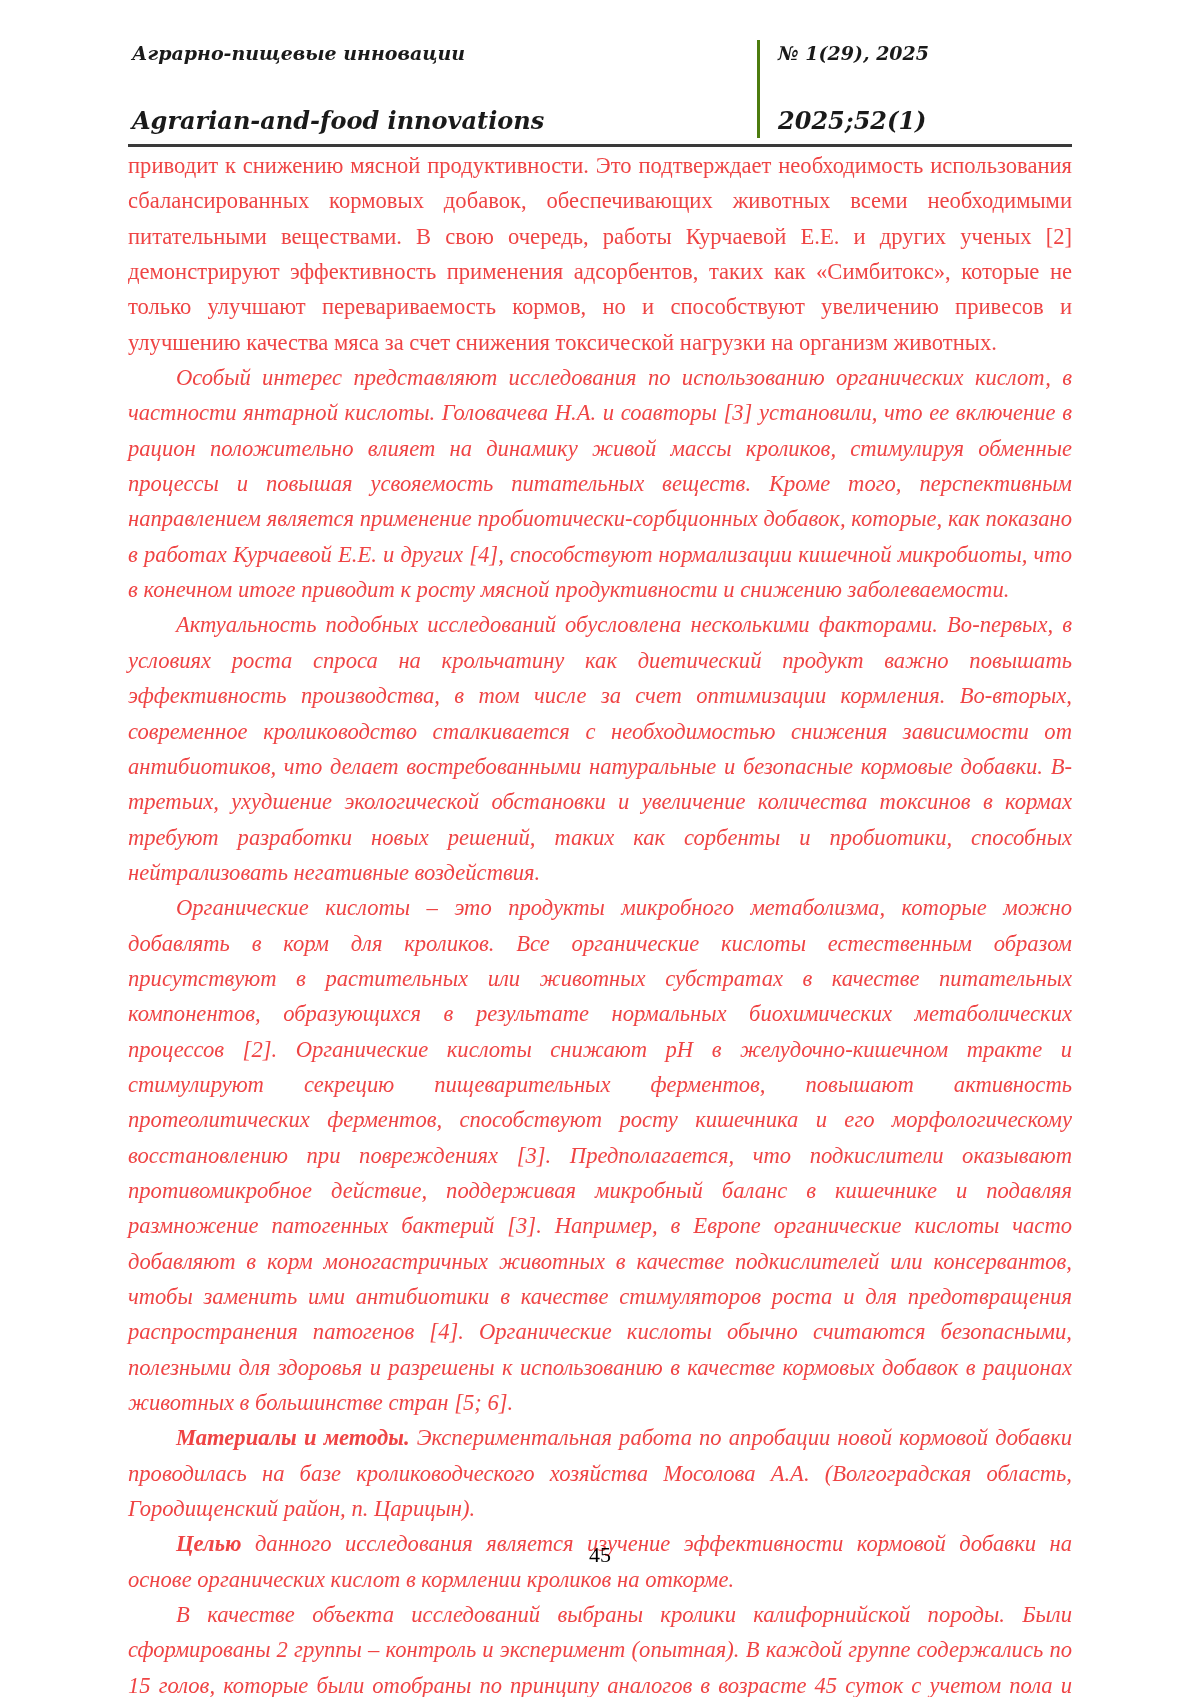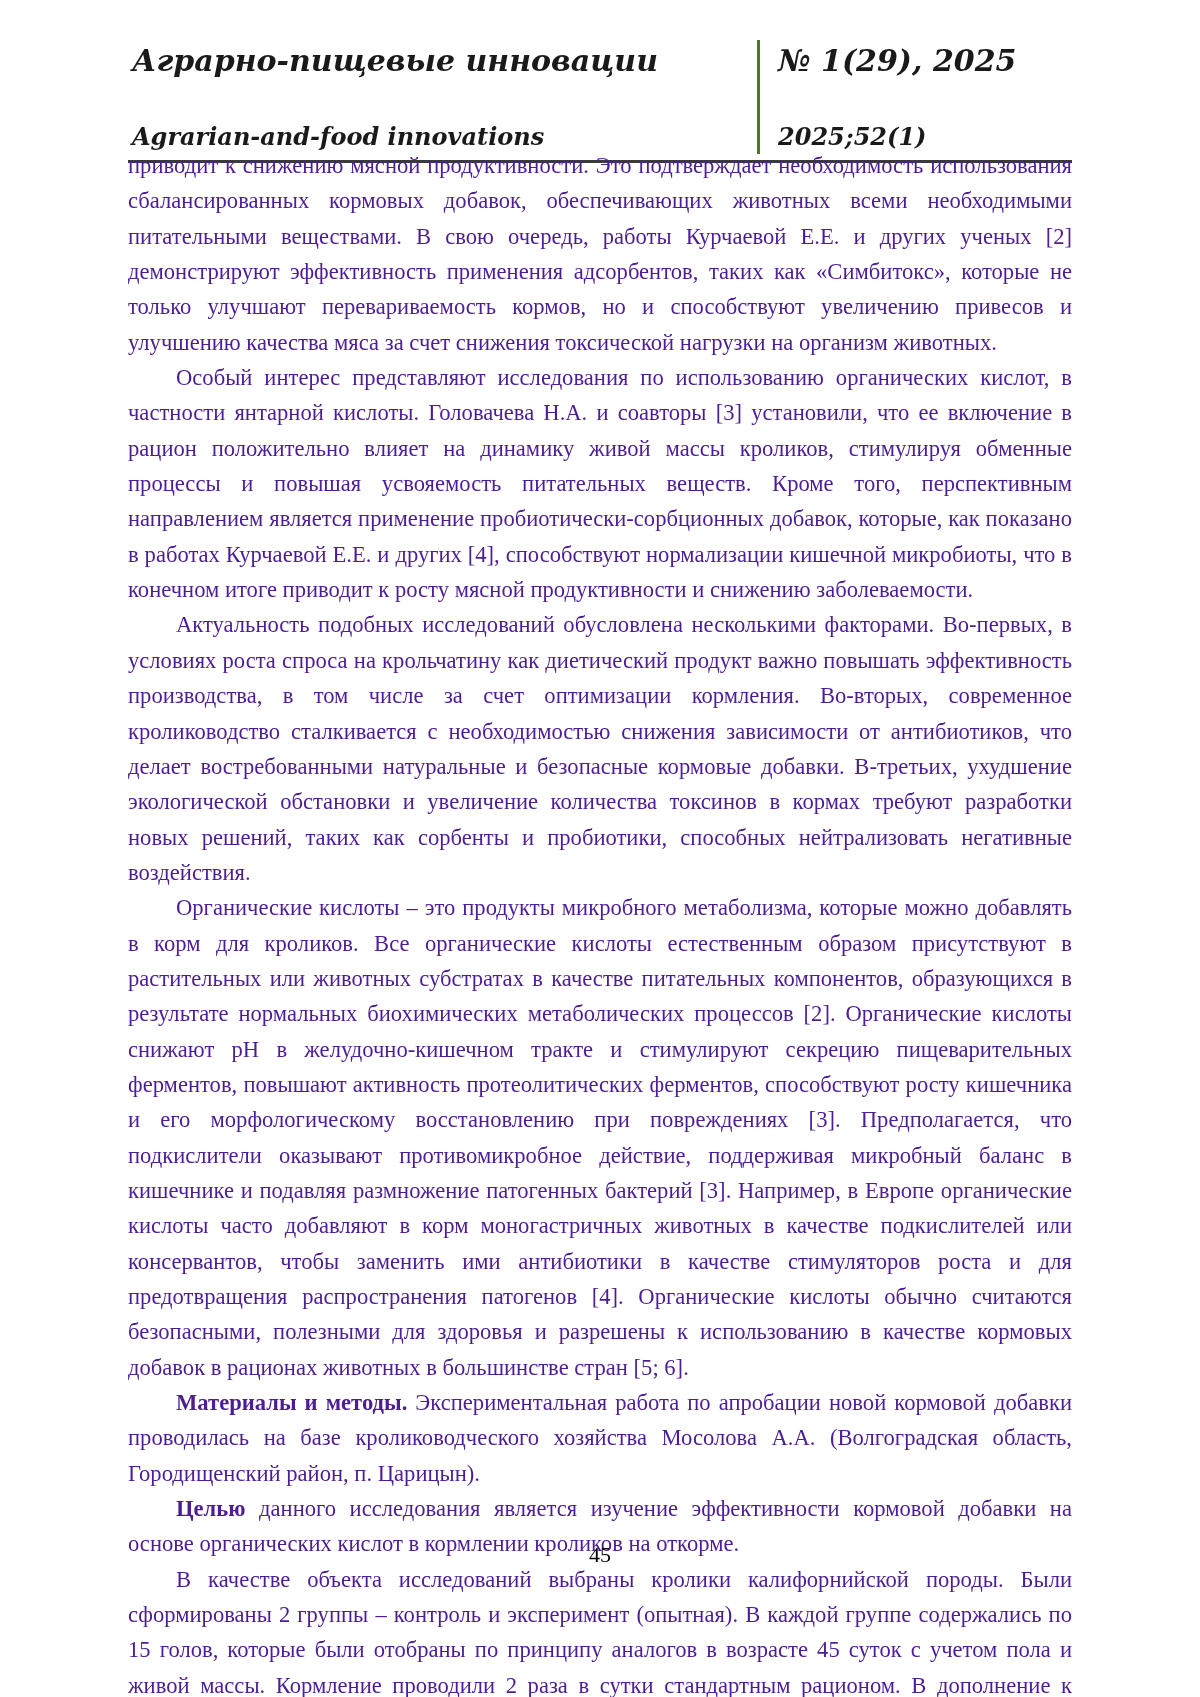--- a/index.html
+++ b/index.html
@@ -38,21 +38,21 @@
   }
   .header-right {
     flex: 1 1 auto;
     border-left: 3px solid #4d7c0f;
     padding-left: 18px;
   }
   .hdr-line {
     font-family: "DejaVu Serif", serif;
     font-style: italic;
     font-weight: bold;
-    font-size: 30px;
+    font-size: 19px;
     line-height: 1.42;
     color: #1a1a1a;
     white-space: nowrap;
   }
   .hdr-line.small {
     font-size: 24px;
     margin-top: 37px;
   }
   .content {
     position: absolute;
@@ -60,24 +60,25 @@
     top: 148px;
     width: 944px;
   }
   p.para {
     margin: 0;
     font-size: 22.6px;
     line-height: 1.565;
     text-align: justify;
     text-indent: 0;
     hyphens: manual;
-    color: #4c1d95;
+    color: #ef4444;
   }
   p.para.indent {
     text-indent: 48px;
+    font-style: italic;
   }
   b.bold {
     font-weight: bold;
   }
   .folio {
     position: absolute;
     left: 0;
     top: 1542px;
     width: 1200px;
     text-align: center;

